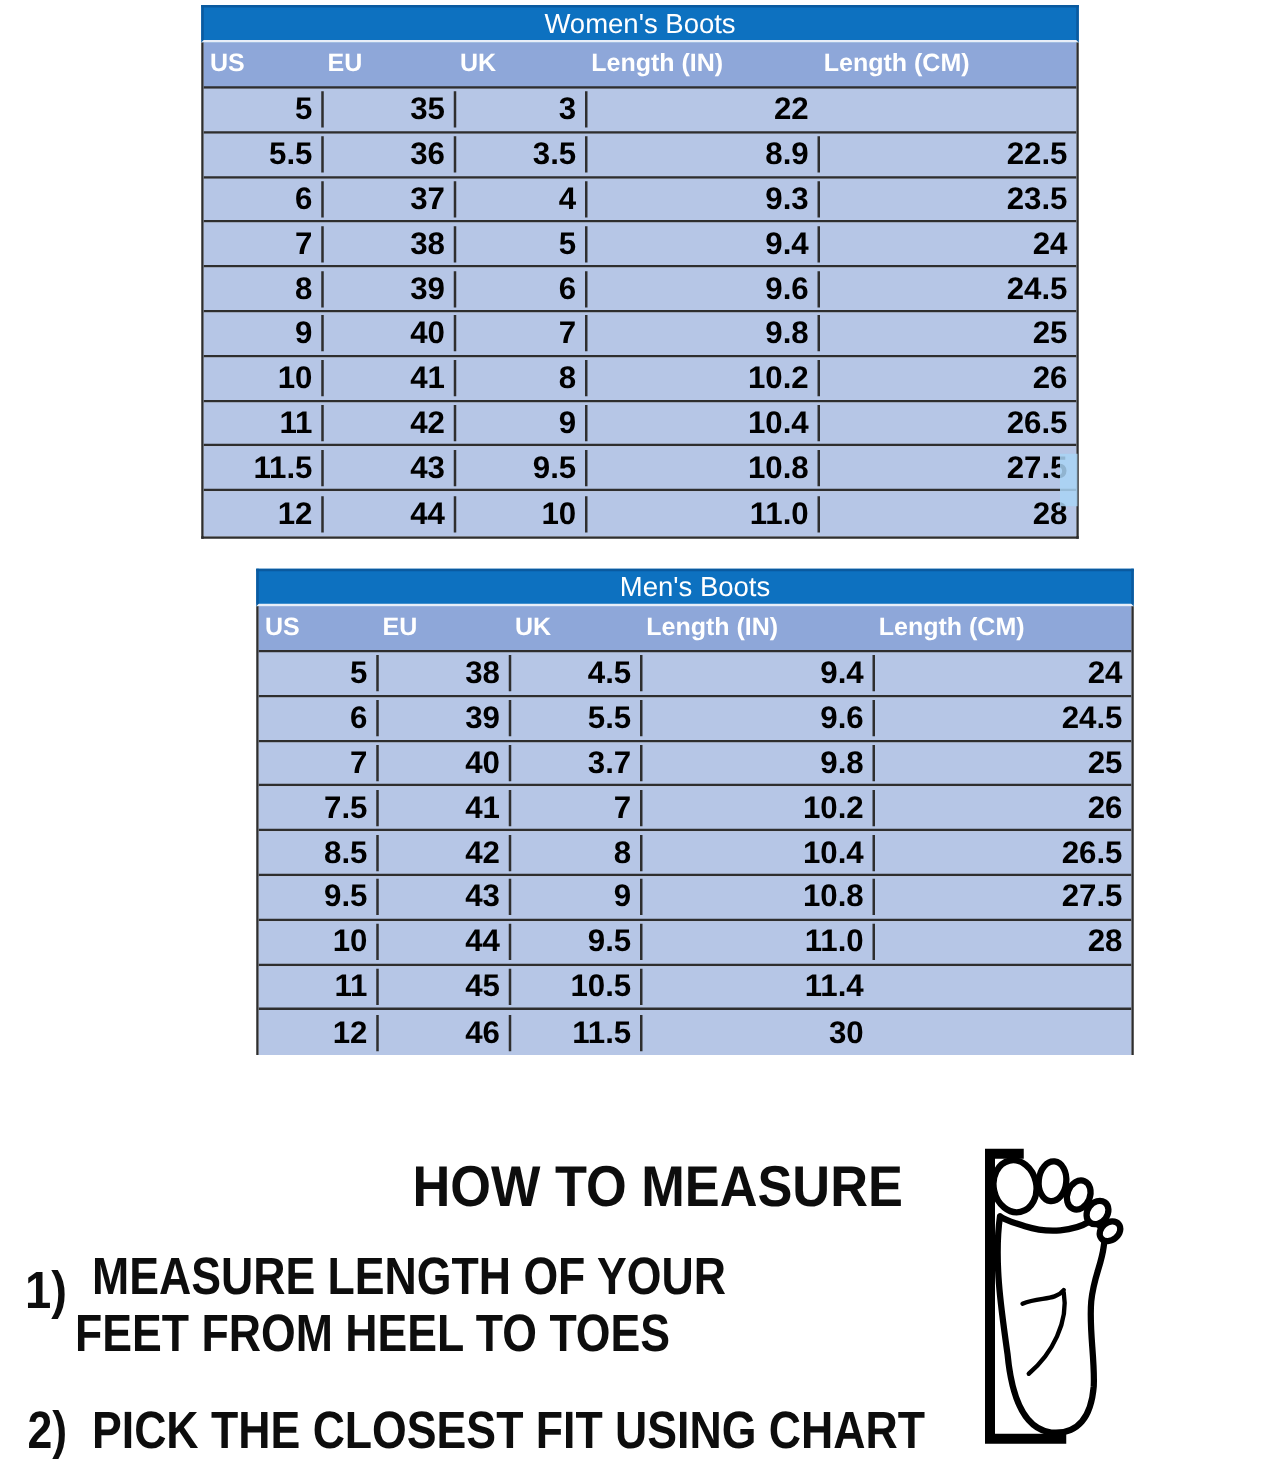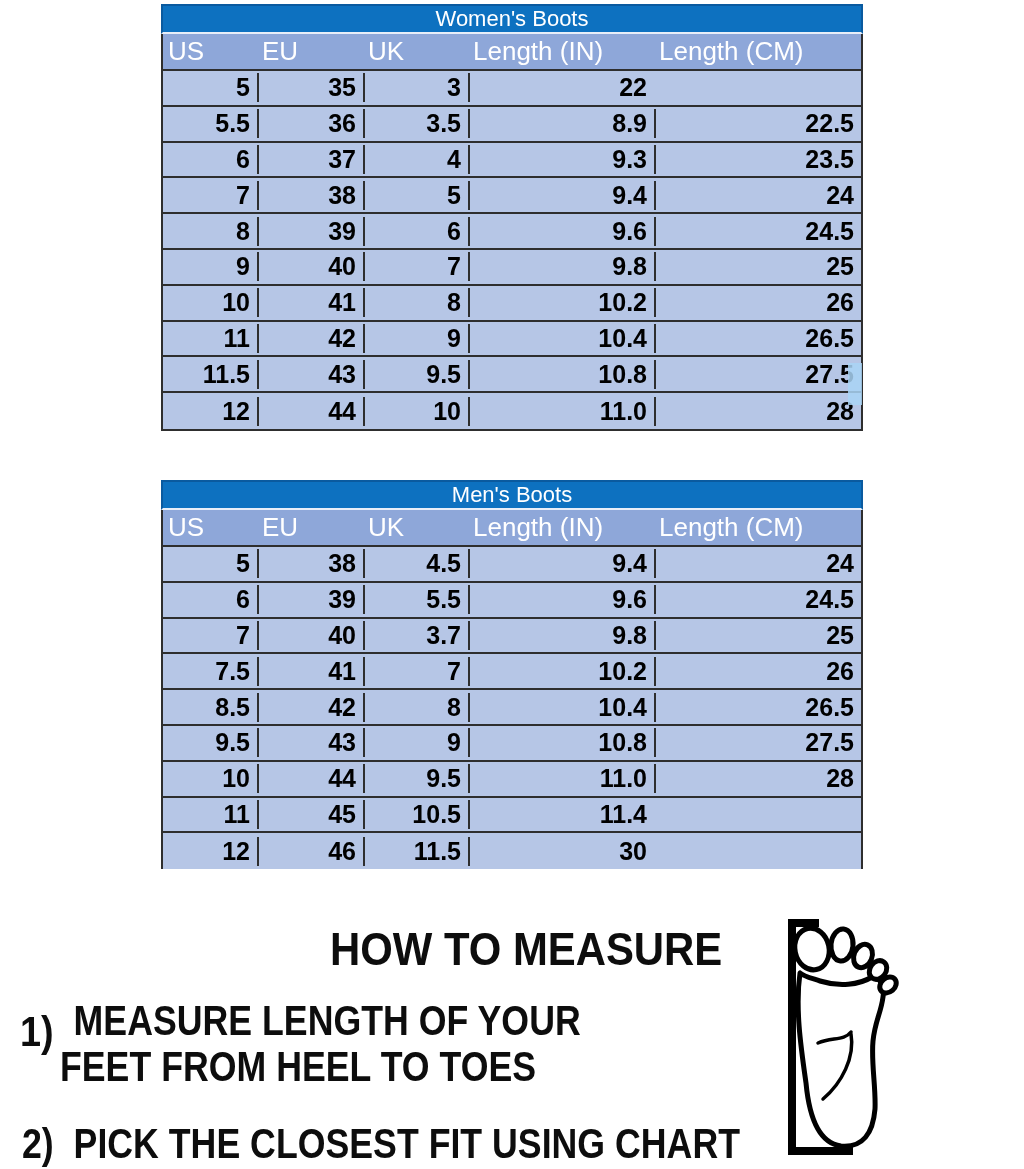--- a/index.html
+++ b/index.html
@@ -3,36 +3,36 @@
 <meta charset="utf-8">
 <style>
   html,body{margin:0;padding:0;background:#ffffff;}
   .canvas{
     position:relative;width:1024px;height:1169px;background:#ffffff;overflow:hidden;
     font-family:"Liberation Sans", sans-serif;
   }
   
   .boots-table{position:absolute;left:161px;width:702px;}
   .boots-table.women{top:4px;}
-  .boots-table.men{top:480px;}
+  .boots-table.men{top:455px;margin-left:44px;}
   .t-title{
     box-sizing:border-box;height:30px;
     background:var(--title_bar,#0d71c0);
     border:2px solid var(--title_bar_edge,#0a5a9f);
     border-bottom:2px solid var(--title_gap_line,#e8eef8);
     color:var(--title_text,#ffffff);
     font-weight:400;font-size:22px;line-height:26px;text-align:center;
   }
   .t-grid{box-sizing:border-box;border-left:2px solid var(--grid_line,#2e2e2e);border-right:2px solid var(--grid_line,#2e2e2e);}
   .boots-table.women .t-grid{border-bottom:2px solid var(--grid_line,#2e2e2e);}
   .t-head{
     display:flex;align-items:center;height:37px;box-sizing:border-box;
     background:var(--header_row,#8ea7d9);
     border-bottom:2px solid var(--grid_line,#2e2e2e);
-    color:var(--title_text,#ffffff);font-weight:400;font-size:26px;justify-content:flex-end;
+    color:var(--title_text,#ffffff);font-weight:700;font-size:20px;justify-content:flex-end;
   }
   .t-head .hc{box-sizing:border-box;padding-left:5px;overflow:hidden;white-space:nowrap;}
   .t-body .tr{
     display:flex;align-items:center;height:35.8px;box-sizing:border-box;
     background:var(--row_bg,#b6c6e6);
     border-bottom:2px solid var(--grid_line,#2e2e2e);
   }
   .boots-table.men .t-body .tr:last-child{border-bottom:none;}
   .boots-table.women .t-body .tr:last-child{border-bottom:none;}
   .t-body .td{

